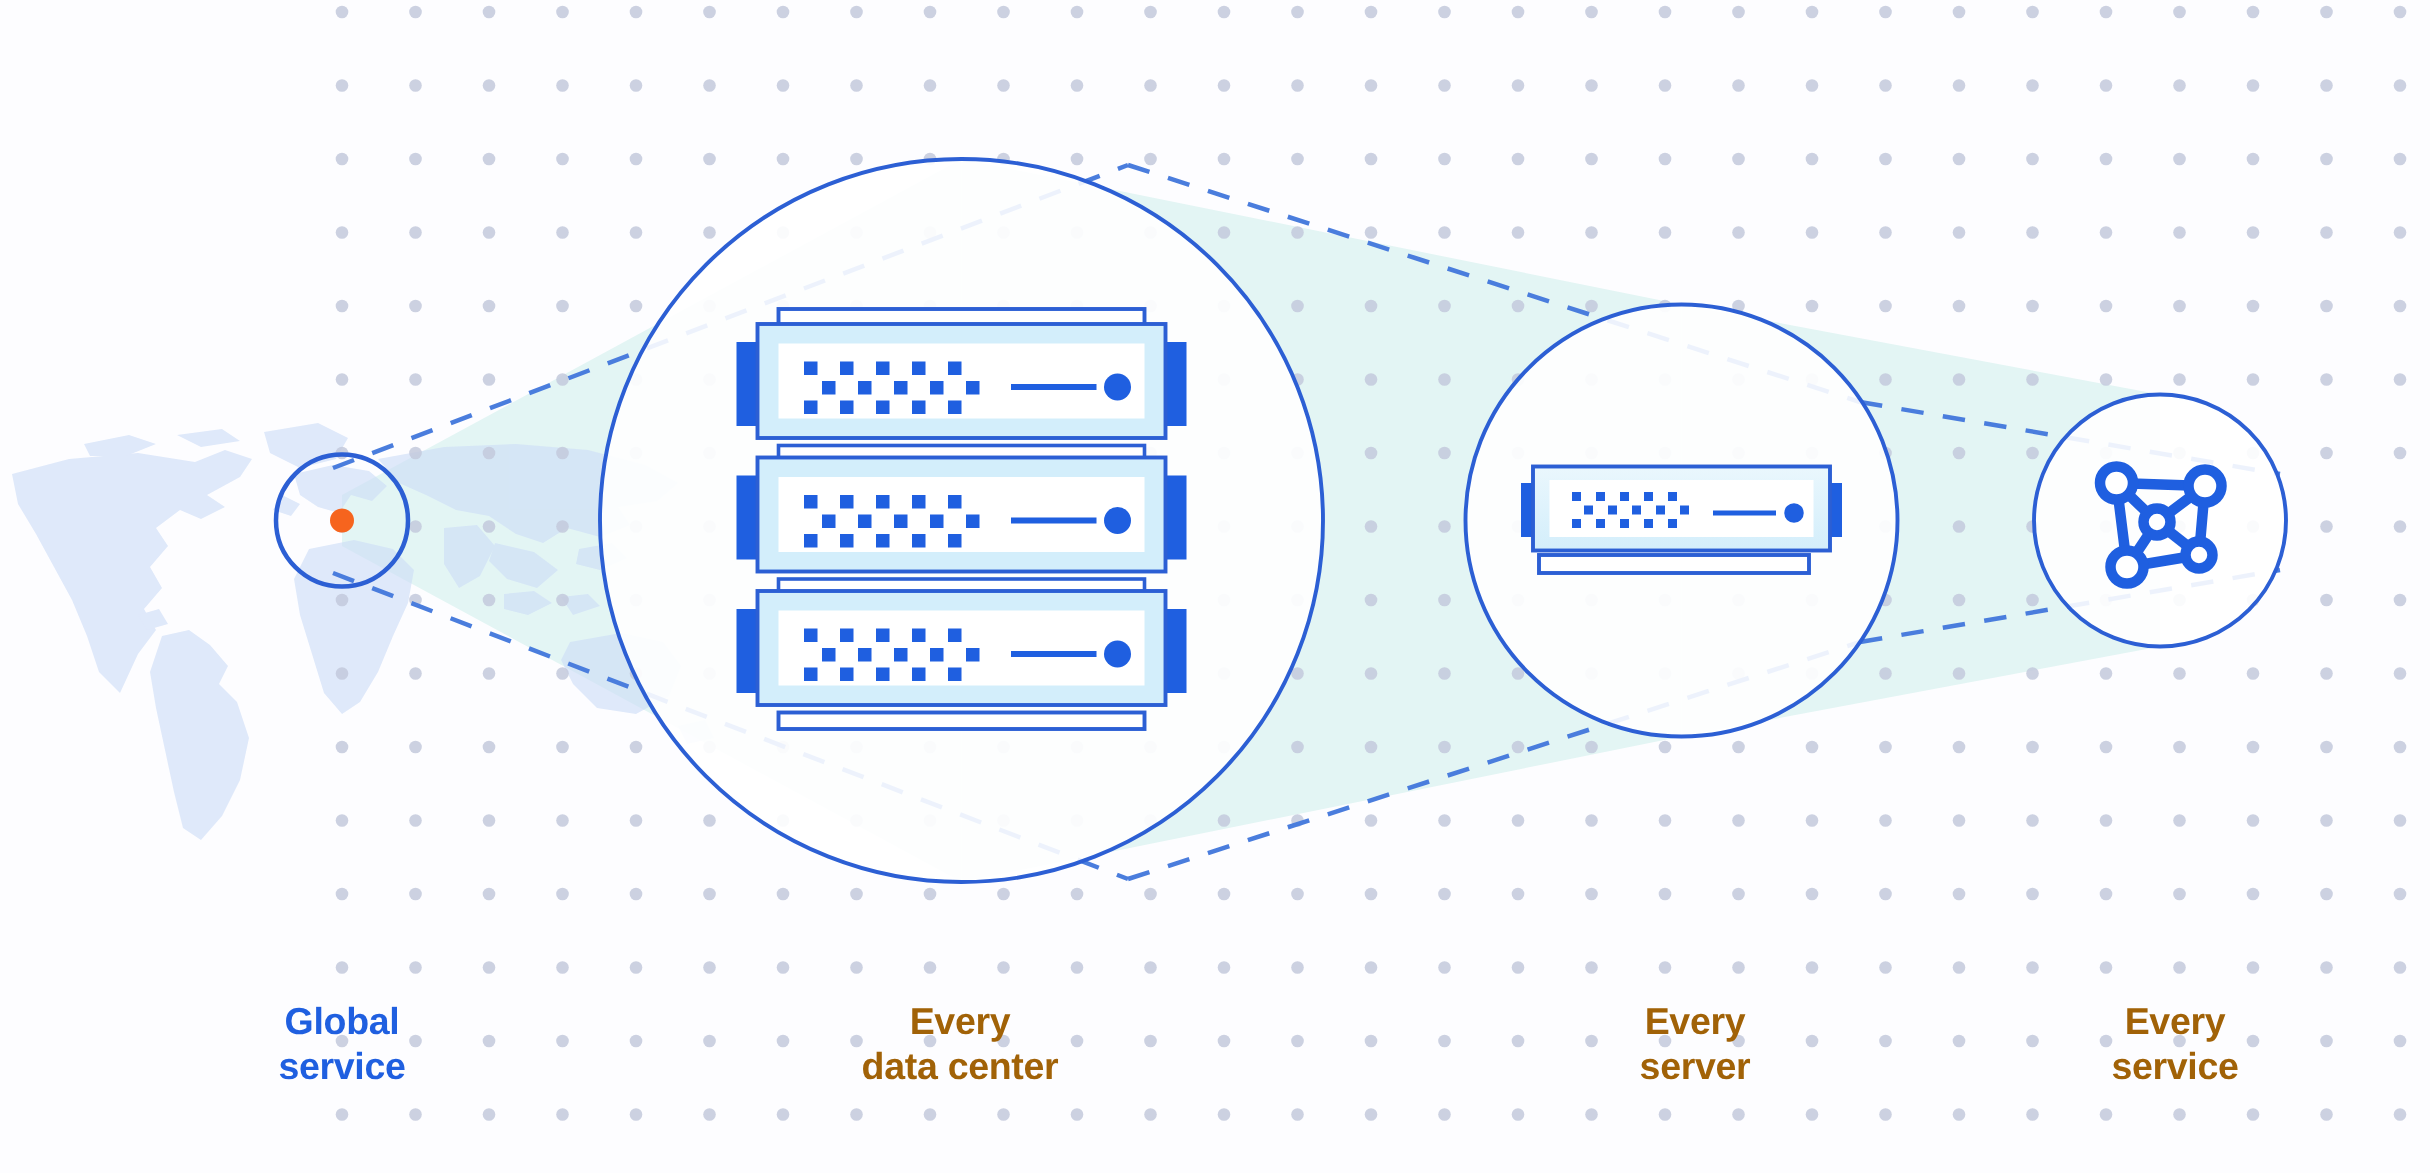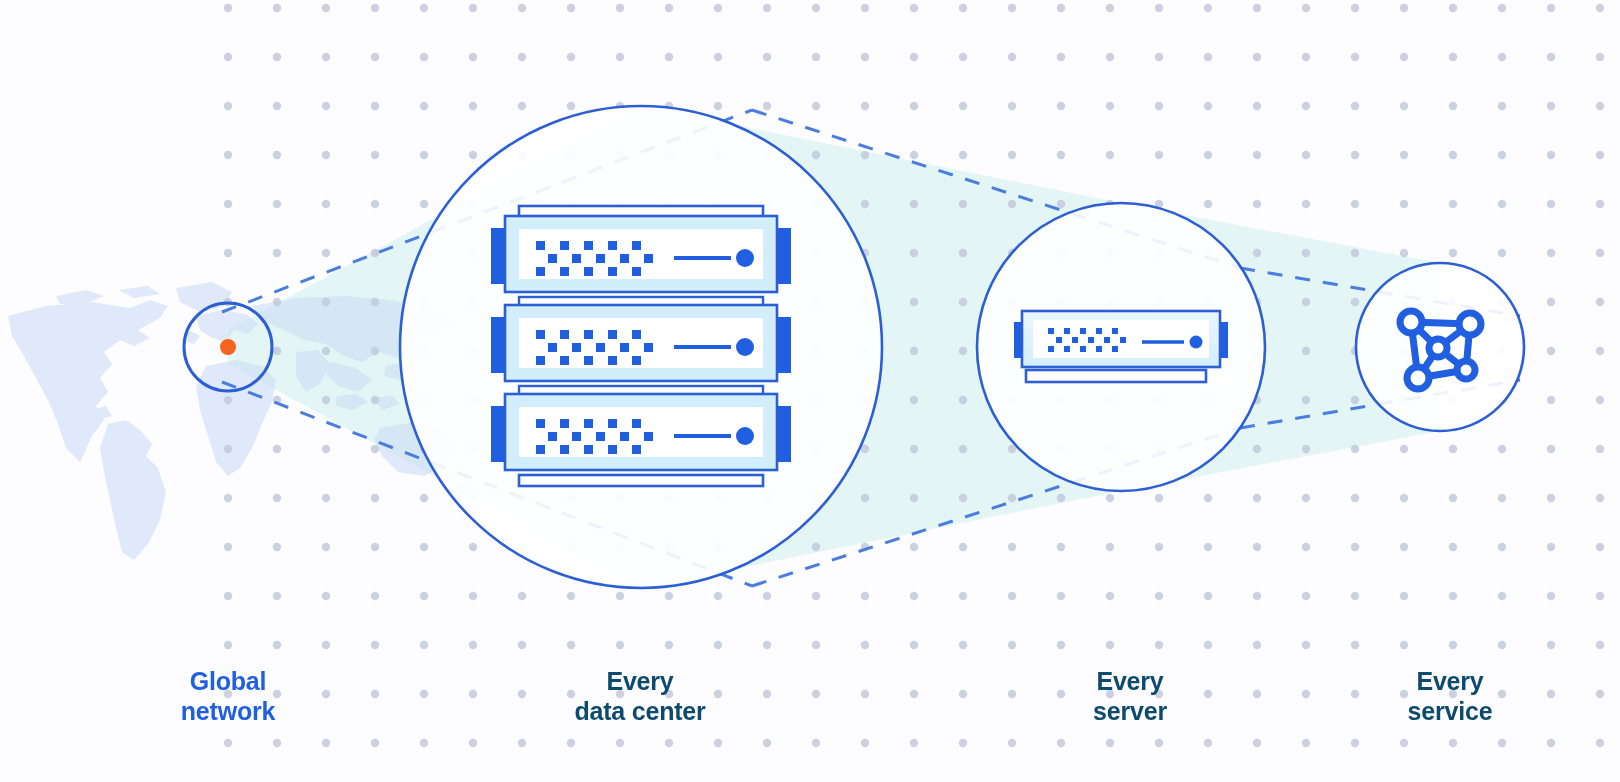--- a/index.html
+++ b/index.html
@@ -18,21 +18,21 @@
   #stage svg{display:block;width:1620px;height:782px;}
 
   .lbl{
     position:absolute;
     text-align:center;
     font-size:25px;
     line-height:1.2;
     font-weight:700;
     letter-spacing:-0.2px;
     white-space:pre-line;
-    color:#0c4a6e;
+    color:#a16207;
   }
   .lbl.accent{color:#1f5fe0;}
   #label-global{left:128px;top:666px;width:200px;}
   #label-datacenter{left:540px;top:666px;width:200px;}
   #label-server{left:1030px;top:666px;width:200px;}
   #label-service{left:1350px;top:666px;width:200px;}
 </style>
 </head>
 <body>
 
@@ -710,20 +710,20 @@
         <circle cx="1470" cy="324" r="11"></circle>
         <circle cx="1438" cy="348" r="9"></circle>
         <circle cx="1418" cy="378" r="11"></circle>
         <circle cx="1466" cy="370" r="9"></circle>
       </g>
 
     </g>
   </svg>
 
   <div class="lbl accent" id="label-global">Global
-network</div>
+service</div>
   <div class="lbl" id="label-datacenter">Every
 data center</div>
   <div class="lbl" id="label-server">Every
 server</div>
   <div class="lbl" id="label-service">Every
 service</div>
 </div>
 
 </body></html>

